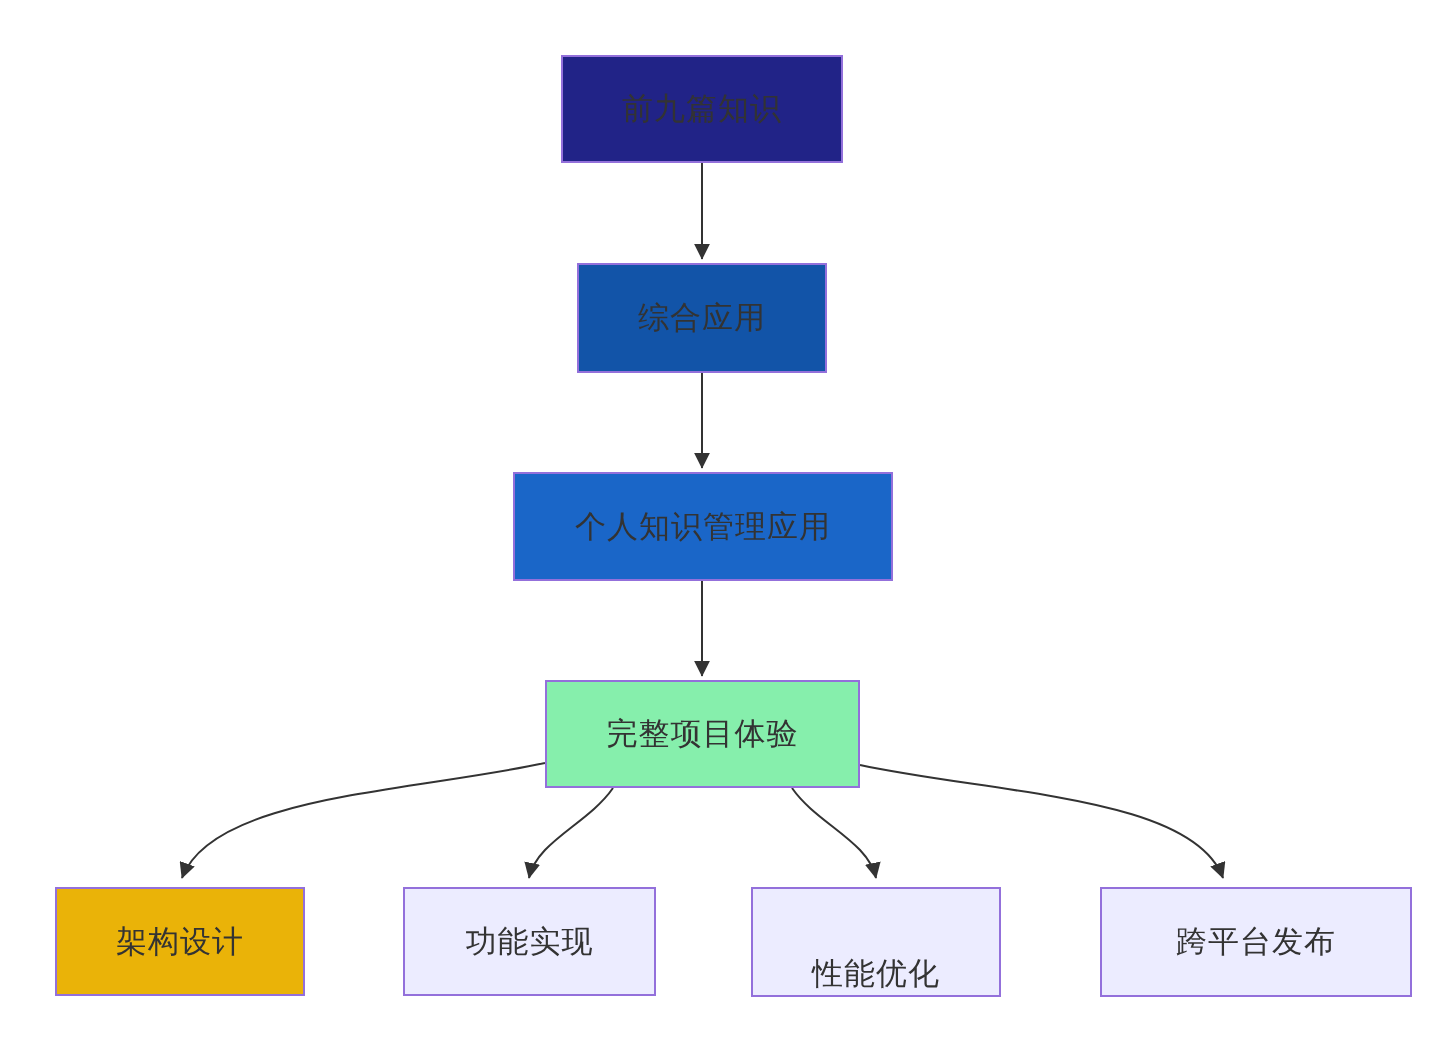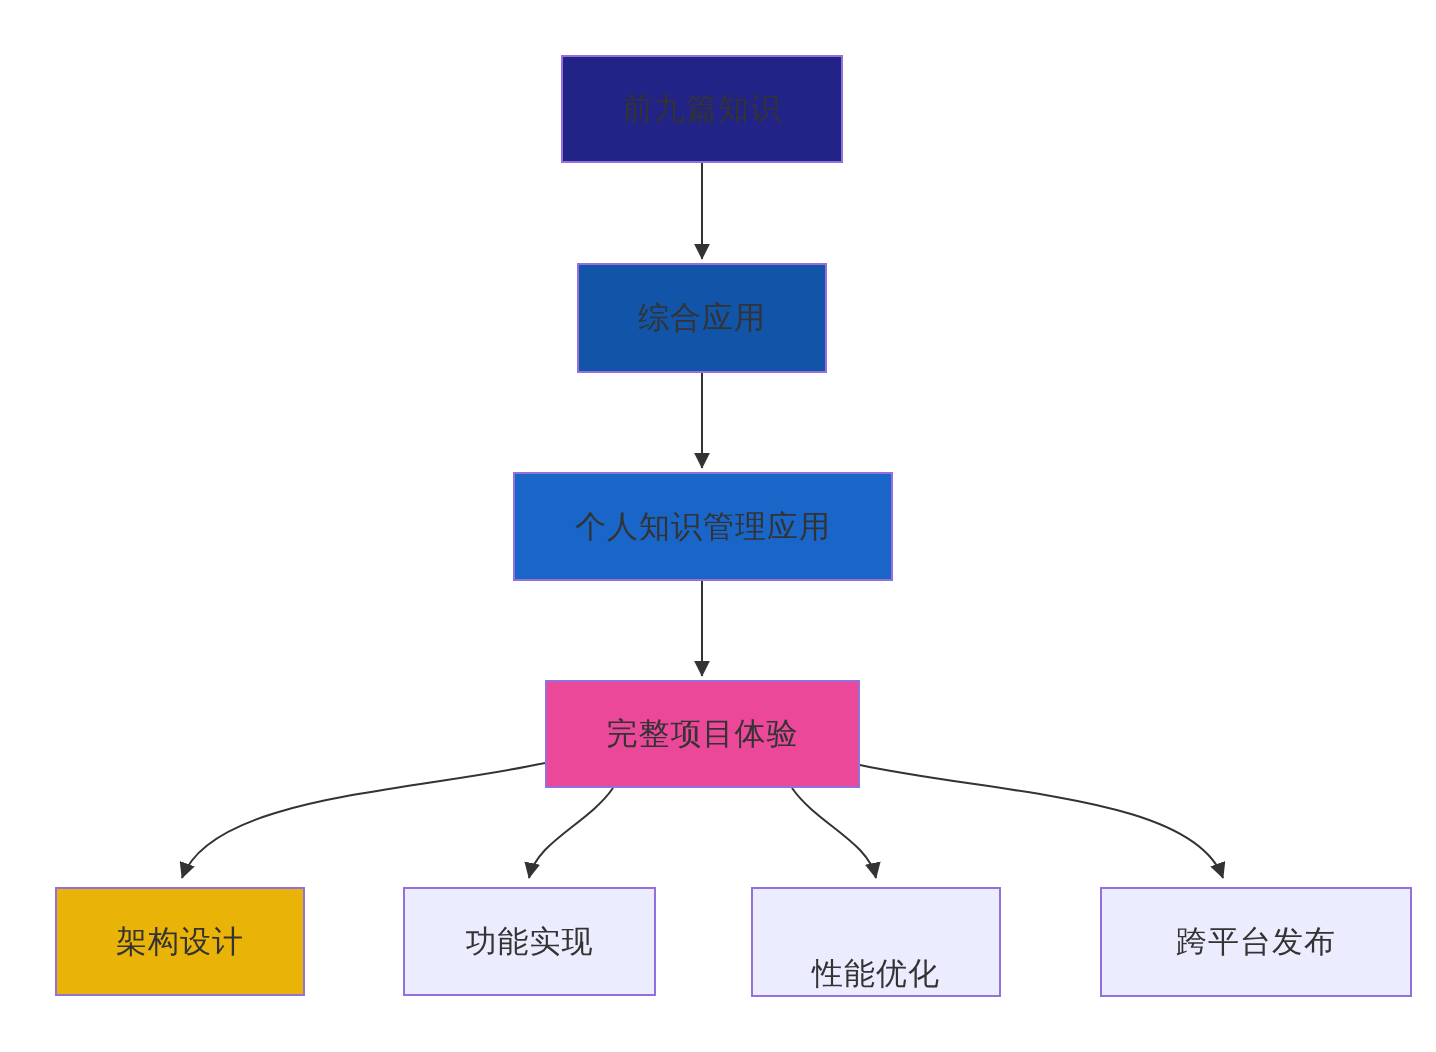--- a/index.html
+++ b/index.html
@@ -74,21 +74,21 @@
   </div>
 
   <div class="node" id="node-pkm" data-bind-bg="diagram.nodes.2.fill" style="background: rgb(26, 102, 200);">
     <span data-bind="diagram.nodes.2.label">个人知识管理应用</span>
   </div>
 
   <div class="node" id="node-comp" data-bind-bg="diagram.nodes.1.fill" style="background: rgb(18, 84, 168);">
     <span data-bind="diagram.nodes.1.label">综合应用</span>
   </div>
 
-  <div class="node" id="node-project" data-bind-bg="diagram.nodes.3.fill" style="background: #ec4899;">
+  <div class="node" id="node-project" data-bind-bg="diagram.nodes.3.fill" style="background: #86efac;">
     <span data-bind="diagram.nodes.3.label">完整项目体验</span>
   </div>
 
   <div class="node" id="node-arch" data-bind-bg="diagram.nodes.4.fill" style="background: #eab308;">
     <span data-bind="diagram.nodes.4.label">架构设计</span>
   </div>
 
   <div class="node" id="node-feature" data-bind-bg="diagram.nodes.5.fill" style="background: rgb(236, 236, 255);">
     <span data-bind="diagram.nodes.5.label">功能实现</span>
   </div>

